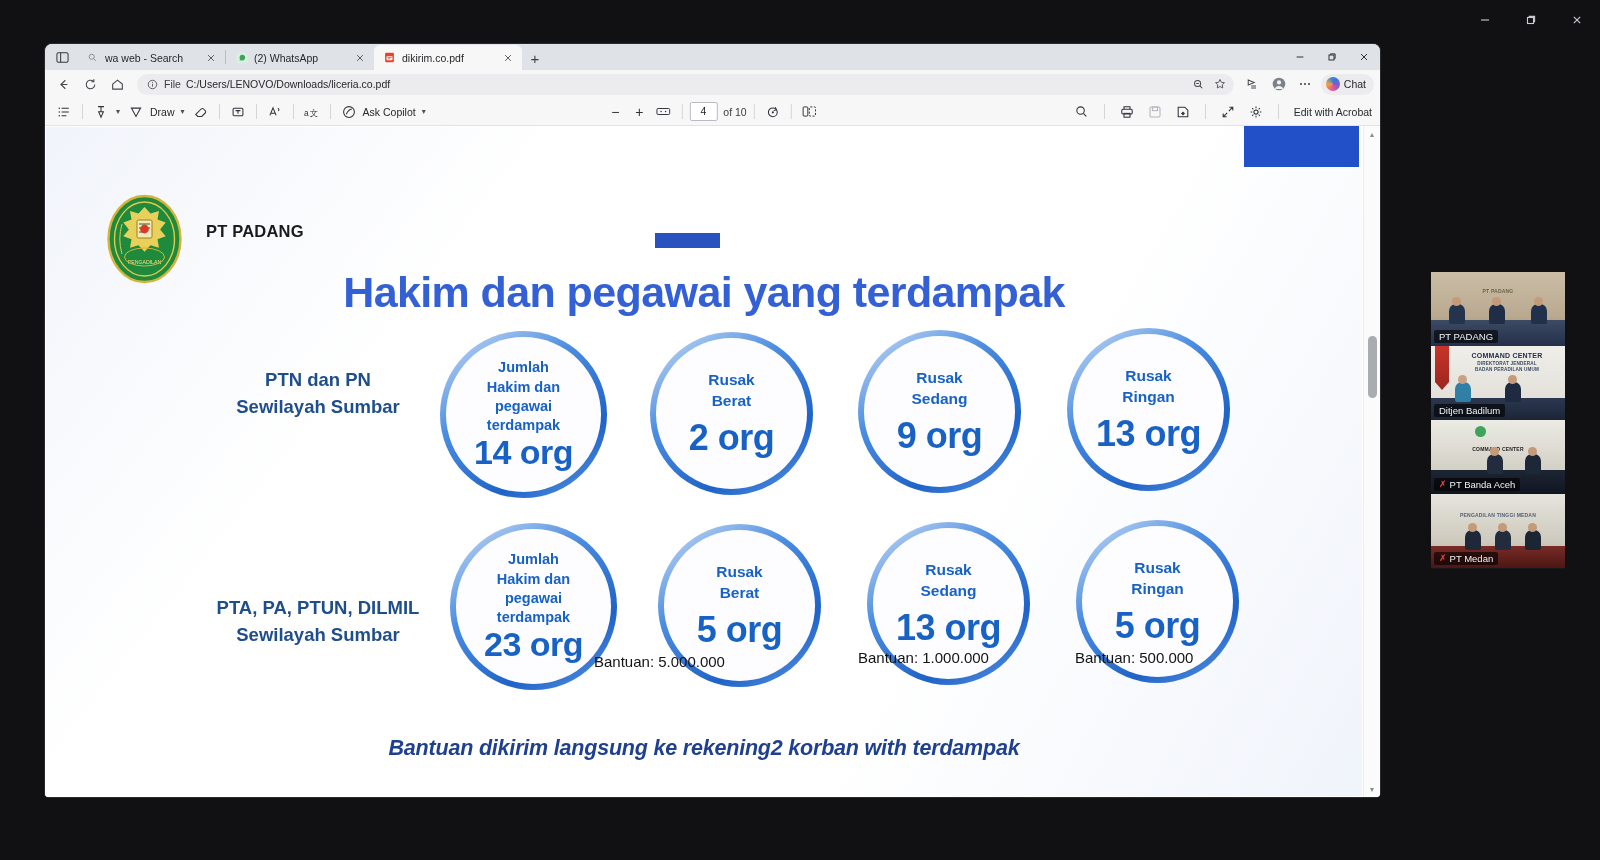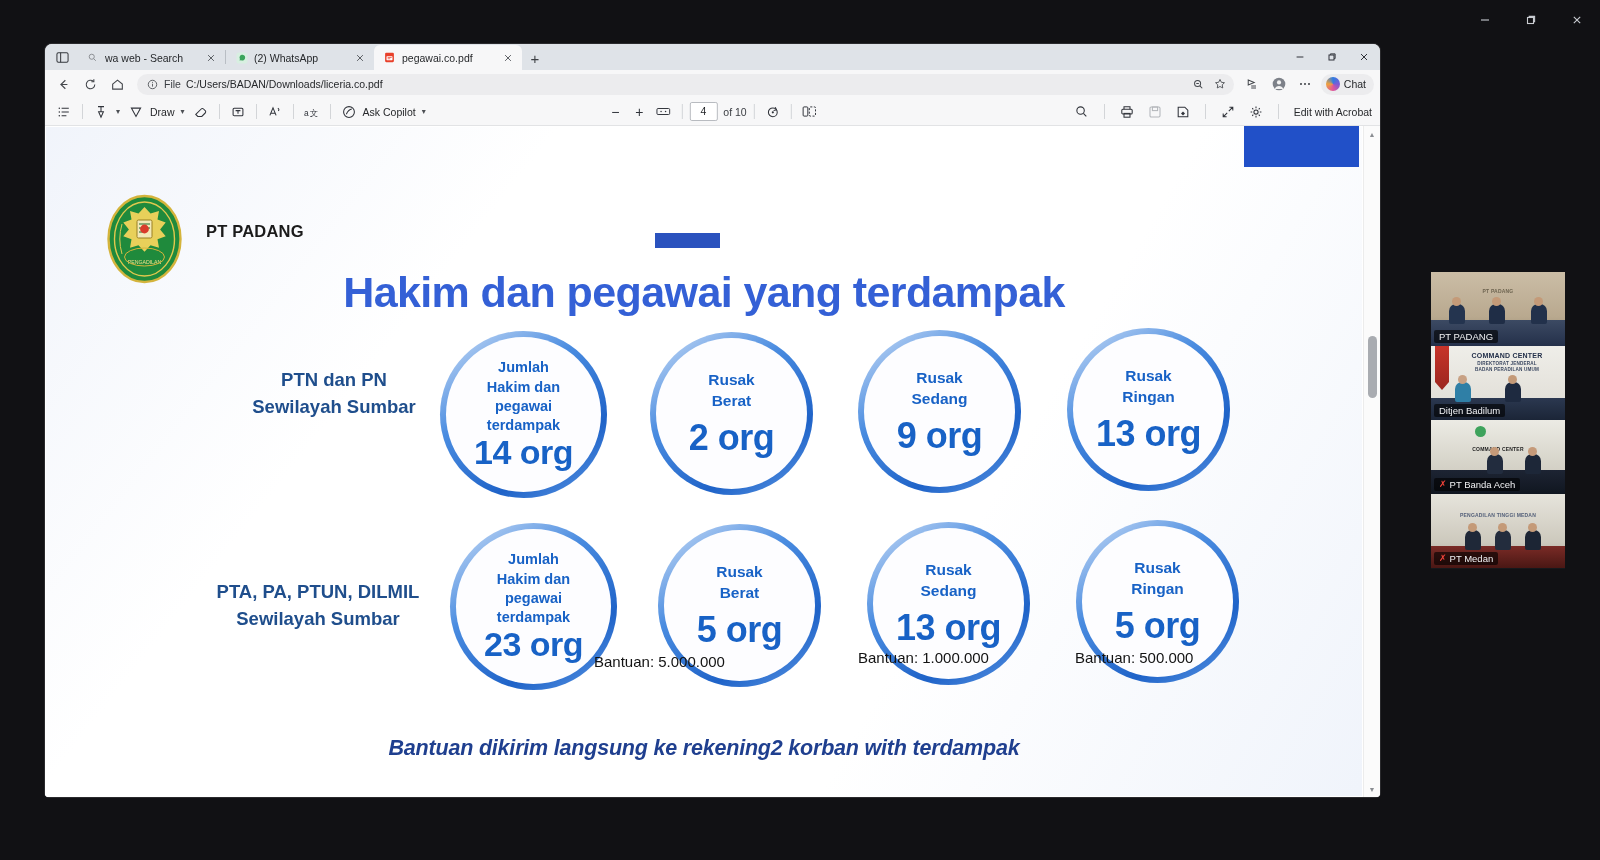--- a/index.html
+++ b/index.html
@@ -96,22 +96,22 @@
   .bluebar-top { position: absolute; left: 610px; top: 107px; width: 65px; height: 15px; background: #2a52be; }
   .bluebox-right { position: absolute; left: 1199px; top: 0px; width: 115px; height: 41px; background: #2150c8; }
   .slide-title {
     position: absolute; left: 0; top: 142px; width: 1318px; text-align: center;
     font-size: 43px; font-weight: 700; color: #3460d6; letter-spacing: -.6px;
   }
 
   
   .rowlabel { position: absolute; text-align: center; font-size: 18.5px; font-weight: 700;
               color: #1f4e8c; line-height: 1.48; }
-  .rl1 { left: 164px; top: 240px; width: 250px; }
-  .rl2 { left: 138px; top: 452px; width: 270px; }
+  .rl1 { left: 148px; top: 240px; width: 250px; }
+  .rl2 { left: 138px; top: 468px; width: 270px; }
 
   
   .circ { position: absolute; border-radius: 50%; display: flex; flex-direction: column;
           align-items: center; justify-content: center; text-align: center; }
   .circ .ring { position: absolute; inset: 0; border-radius: 50%; padding: 6px;
                 background: linear-gradient(145deg, #cfe0f7 0%, #4a8ce0 38%, #1f63c8 72%, #5f9ae6 100%); }
   .circ .ring > i { display: block; width: 100%; height: 100%; border-radius: 50%; background: #fdfdff; }
   .circ .inner { position: relative; z-index: 2; display:flex; flex-direction:column; align-items:center; justify-content:center; }
   .c-cap { font-size: 15.5px; font-weight: 700; color: #1862c6; line-height: 1.32; }
   .c-cap.small { font-size: 14.5px; }
@@ -214,21 +214,21 @@
       </div>
 
       <div class="tab active">
         <span class="tab-fav">
           <svg width="11" height="11" viewBox="0 0 14 14">
             <rect x="1.4" y="1" width="11.2" height="12" rx="1.4" fill="#e8402a"></rect>
             <rect x="3.2" y="5.4" width="7.6" height="5.2" rx=".6" fill="#fff"></rect>
             <path d="M4.6 7h5.2M4.6 8.6h3.4" stroke="#e8402a" stroke-width=".9"></path>
           </svg>
         </span>
-        <span class="tab-title">pegawai.co.pdf</span>
+        <span class="tab-title">dikirim.co.pdf</span>
         <span class="tab-x">
           <svg width="8" height="8" viewBox="0 0 10 10">
               <path d="M1.4 1.4l7.2 7.2M8.6 1.4l-7.2 7.2" stroke="#4a4d52" stroke-width="1.1"></path>
             </svg>
         </span>
       </div>
 
       <div class="newtab">+</div>
 
       <div class="win-ctrls">
@@ -272,21 +272,21 @@
 
       <div class="omnibox">
         <span class="omni-info">
           <svg width="11" height="11" viewBox="0 0 12 12">
             <circle cx="6" cy="6" r="4.6" fill="none" stroke="#53565b" stroke-width="1"></circle>
             <path d="M6 5.2v3.1" stroke="#53565b" stroke-width="1"></path>
               <circle cx="6" cy="3.6" r=".62" fill="#53565b"></circle>
           </svg>
         </span>
         <span class="omni-file">File</span>
-        <span class="omni-url">C:/Users/BADAN/Downloads/liceria.co.pdf</span>
+        <span class="omni-url">C:/Users/LENOVO/Downloads/liceria.co.pdf</span>
         <span class="omni-right">
           <span class="omni-ico">
             <svg width="11" height="11" viewBox="0 0 12 12">
               <circle cx="5" cy="5" r="3.3" fill="none" stroke="#44474c" stroke-width="1.1"></circle>
               <path d="M3.6 5h2.8M7.5 7.5l2.6 2.6" stroke="#44474c" stroke-width="1.1"></path>
             </svg>
           </span>
           <span class="omni-ico">
             <svg width="12" height="12" viewBox="0 0 14 14">
                 <path d="M7 1.7l1.6 3.3 3.6.5-2.6 2.5.6 3.6L7 9.9l-3.2 1.7.6-3.6L1.8 5.5l3.6-.5z" fill="none" stroke="#44474c" stroke-width="1"></path>

